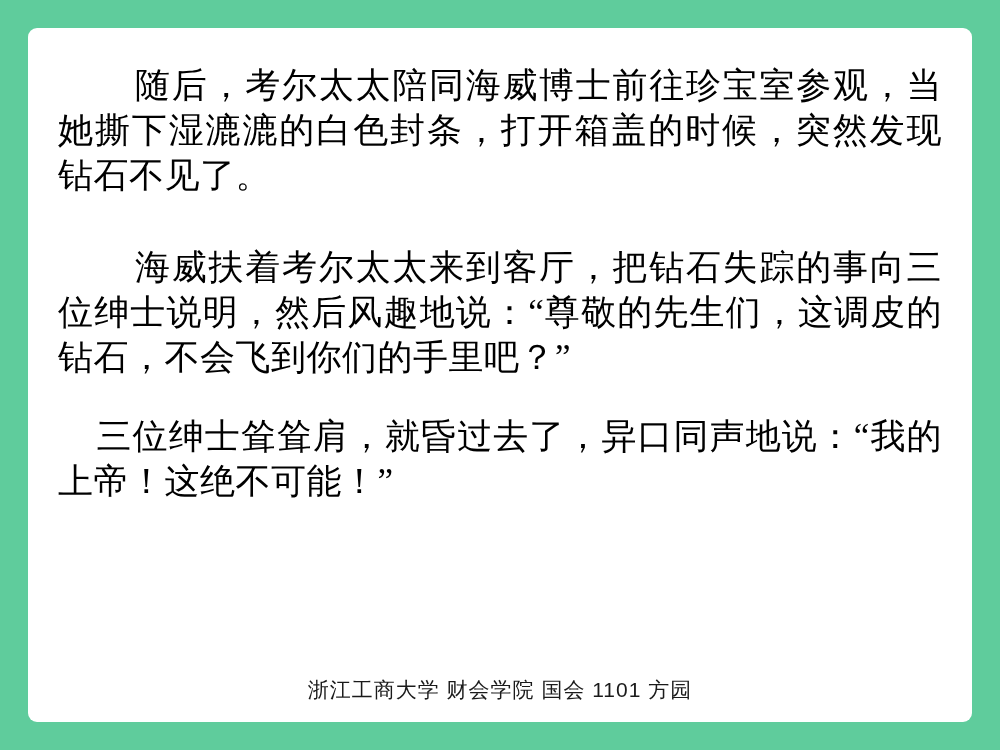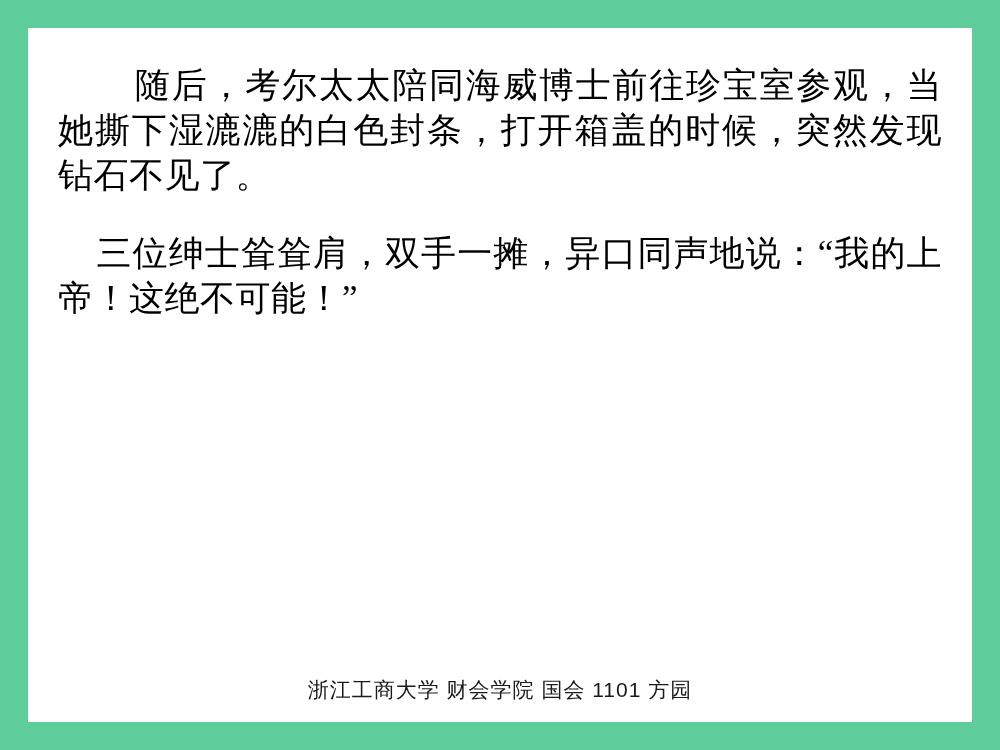--- a/index.html
+++ b/index.html
@@ -14,20 +14,21 @@
     overflow: hidden;
   }
   .slide {
     position: absolute;
     left: 28px;
     top: 28px;
     width: 944px;
     height: 694px;
     background: #ffffff;
     box-sizing: border-box;
+    border-radius: 9px;
   }
   .content {
     position: absolute;
     left: 30px;
     top: 36px;
     width: 884px;
   }
   .para {
     font-size: 35px;
     line-height: 1.28;
@@ -61,16 +62,17 @@
     font-family: "Liberation Sans", sans-serif;
     letter-spacing: 1px;
   }
 </style>
 </head>
 <body>
 
 <div class="slide">
   <div class="content">
     <p class="para indent-big">随后，考尔太太陪同海威博士前往珍宝室参观，当她撕下湿漉漉的白色封条，打开箱盖的时候，突然发现钻石不见了。</p>
-    <p class="para indent-small gap-med">三位绅士耸耸肩，双手一摊，异口同声地说：“我的上帝！这绝不可能！”</p>
+    <p class="para indent-big gap-large">海威扶着考尔太太来到客厅，把钻石失踪的事向三位绅士说明，然后风趣地说：“尊敬的先生们，这调皮的钻石，不会飞到你们的手里吧？”</p>
+    <p class="para indent-small gap-med">三位绅士耸耸肩，就昏过去了，异口同声地说：“我的上帝！这绝不可能！”</p>
   </div>
   <div class="footer">浙江工商大学  财会学院 国会 1101  方园</div>
 </div>
 
 </body></html>

